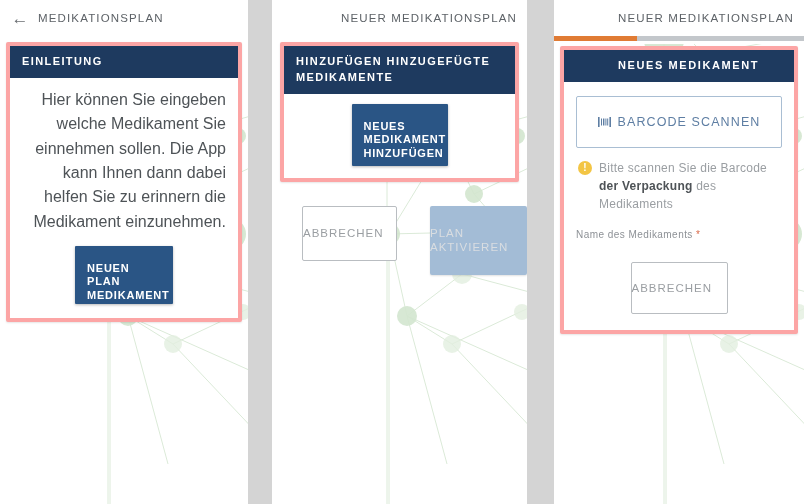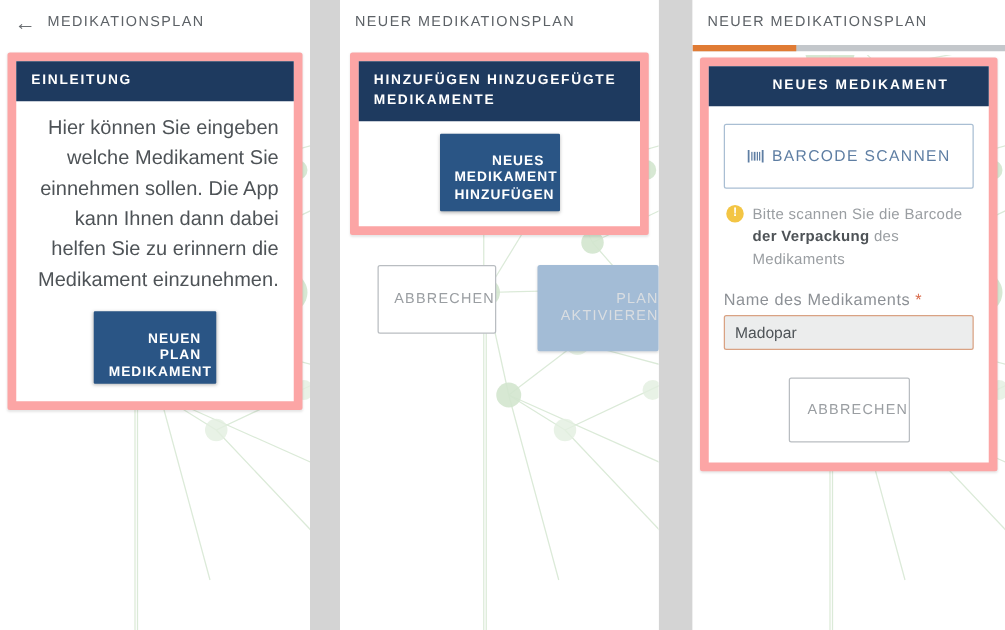--- a/index.html
+++ b/index.html
@@ -48,21 +48,21 @@
     line-height: 1;
     margin-right: 8px;
     cursor: pointer;
   }
   .appbar-title {
     font-size: 11.5px;
     letter-spacing: 1.15px;
     color: #5d6267;
     white-space: nowrap;
   }
-  .appbar.no-arrow { padding-left: 12px; }
+  .appbar.no-arrow { padding-left: 12px; justify-content: flex-end; }
 
   
   .body {
     position: relative;
     height: 468px;
     background: #ffffff;
     overflow: hidden;
   }
   .watermark {
     position: absolute;
@@ -84,21 +84,21 @@
     position: absolute;
     left: 0; top: 0; bottom: 0;
     background: #e07b34;
   }
 
   
   .card {
     position: relative;
     z-index: 3;
     background: #ffffff;
-    border: 7px solid #fca5a5;
+    border: 4px solid #fca5a5;
     border-radius: 2px;
     box-shadow: 0 1px 2px rgba(0,0,0,0.10);
   }
   .card-header {
     background: #1e3a5f;
     color: #ffffff;
     font-size: 11px;
     letter-spacing: 1.4px;
     font-weight: 600;
     padding: 8px 12px;
@@ -113,21 +113,21 @@
     line-height: 1.52;
     letter-spacing: 0.02px;
     text-align: right;
   }
 
   
   .btn {
     border: none;
     cursor: pointer;
     font-family: inherit;
-    text-align: right;
+    text-align: left;
     line-height: 1.22;
     letter-spacing: 0.8px;
   }
   .btn-primary {
     background: #2a5585;
     color: #ffffff;
     font-size: 11px;
     font-weight: 600;
     box-shadow: 0 1px 3px rgba(0,0,0,0.28);
     padding: 16px 12px;
@@ -216,21 +216,21 @@
   }
   .hint-text {
     font-size: 12px;
     color: #9a9ea2;
     line-height: 1.5;
     letter-spacing: 0.25px;
   }
   .hint-text b { color: #4e5357; font-weight: 700; }
   .field-label {
     margin-top: 16px;
-    font-size: 13px;
+    font-size: 10px;
     color: #8d9196;
     letter-spacing: 0.45px;
   }
   .field-label .req { color: #d96a4a; }
   .text-input {
     margin-top: 5px;
     width: 100%;
     height: 28px;
     border: 1px solid #d9a283;
     background: #eceded;
@@ -458,21 +458,20 @@
             </span>
             <span>BARCODE SCANNEN</span>
           </div>
 
           <div class="hint-row">
             <span class="warn-icon">!</span>
             <span class="hint-text"><span>Bitte scannen Sie die Barcode </span><b>der Verpackung</b><span> des Medikaments</span></span>
           </div>
 
           <div class="field-label"><span>Name des Medikaments</span> <span class="req">*</span></div>
-          <input class="text-input" type="text" value="Madopar" style="">
 
           <div class="p3-actions">
             <button class="btn btn-outline btn-abbrechen-3">ABBRECHEN</button>
           </div>
         </div>
       </div>
     </div>
   </div>
 
 </div>

